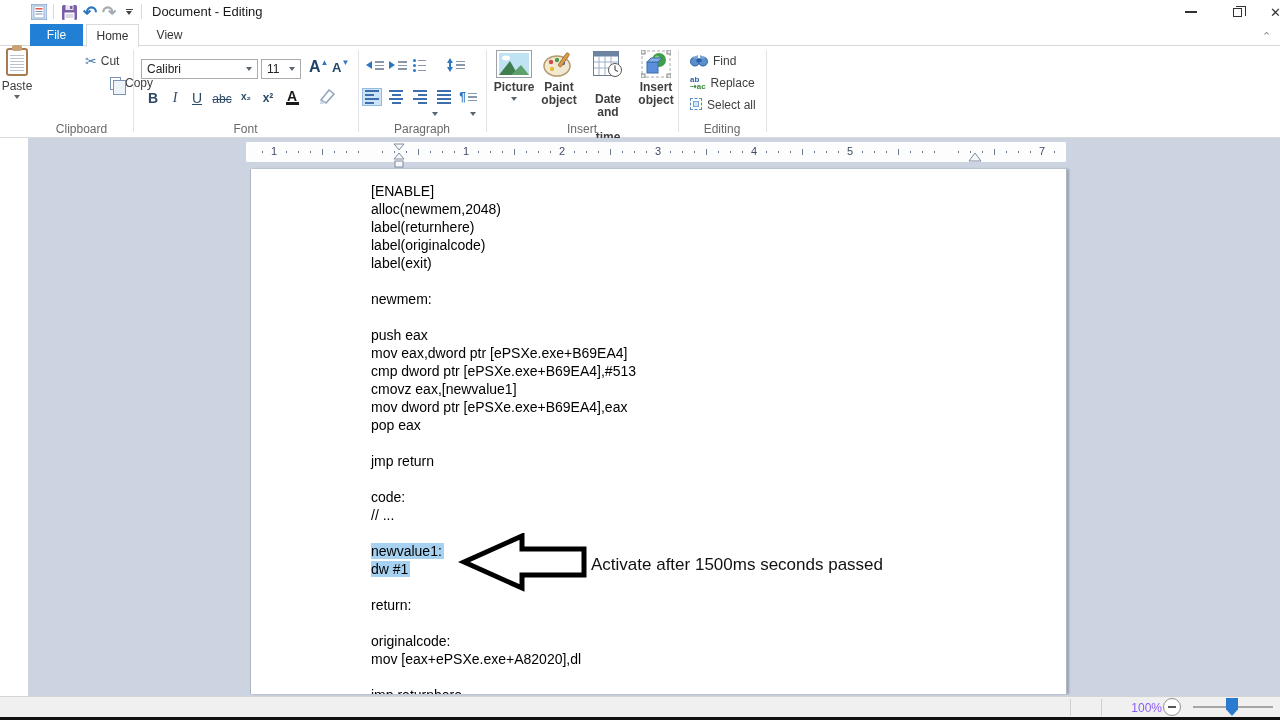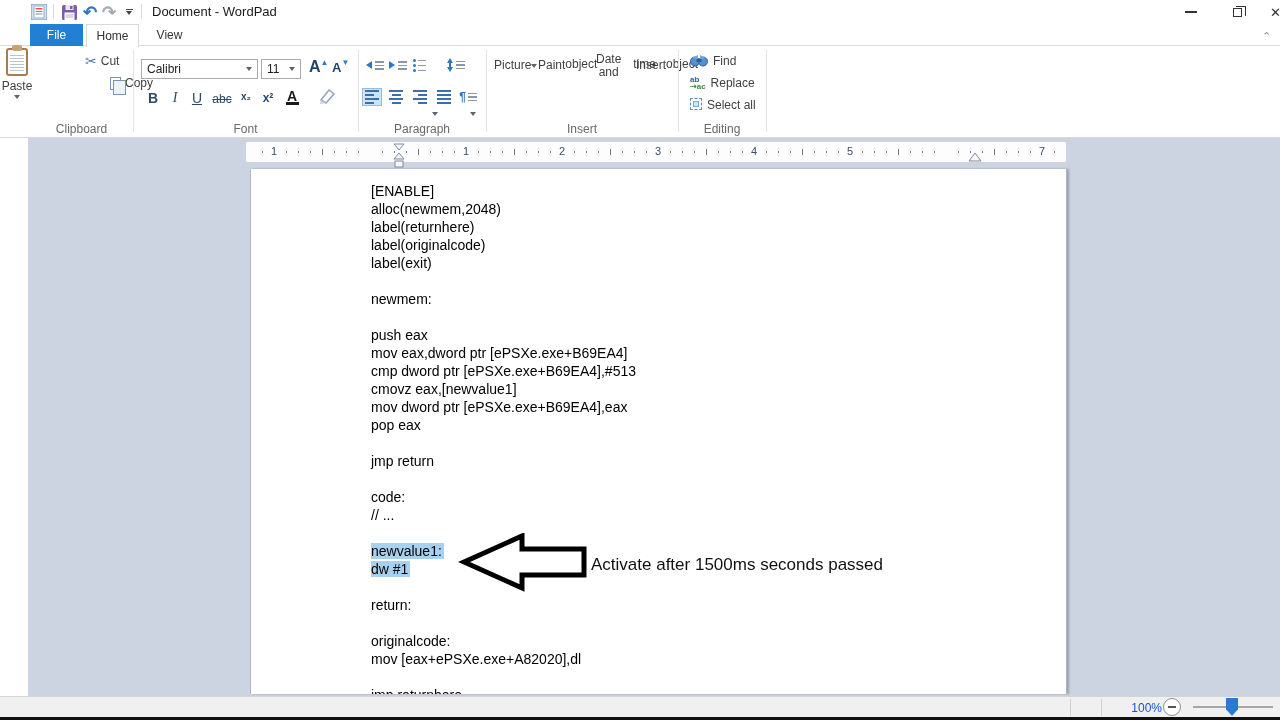--- a/index.html
+++ b/index.html
@@ -64,21 +64,21 @@
   .align-btn.selected { background:#cde3f7; border:1px solid #92bce0; }
   .tri-left { width:0; height:0; border-top:4px solid transparent; border-bottom:4px solid transparent; border-right:6px solid #2e77c0; }
   .tri-right { width:0; height:0; border-top:4px solid transparent; border-bottom:4px solid transparent; border-left:6px solid #2e77c0; }
   .mini-lines { display:flex; flex-direction:column; gap:2px; }
   .mini-lines div { width:9px; height:1.5px; background:#8a97a8; }
   .bullet-row { display:flex; align-items:center; gap:2px; }
   .bullet-dot { width:3px; height:3px; border-radius:50%; background:#2e77c0; }
   .bullet-line { width:8px; height:1.5px; background:#8a97a8; }
 
   
-  .bigbtn { position:absolute; top:4px; display:flex; flex-direction:row; align-items:center; }
+  .bigbtn { position:absolute; top:4px; display:flex; flex-direction:column; align-items:center;font-weight:bold; }
   .bigbtn .rlabel { text-align:center; line-height:13px; }
 
   
   .edit-item { position:absolute; display:flex; gap:5px; }
   #replace-icon { font-size:8px; font-weight:bold; line-height:7px; text-align:left; }
   #replace-icon .r1 { color:#2a5fa8; } #replace-icon .r2 { color:#3c8a3c; }
   #selectall-icon { width:12px; height:12px; border:1px dashed #5b8fc9; display:flex; align-items:center; justify-content:center; }
   #selectall-icon div { width:6px; height:6px; background:#cfe3f7; border:1px solid #7aa7d4; }
 
   
@@ -90,21 +90,21 @@
           border-left:1px solid #aeb6c4; border-right:1px solid #aeb6c4; box-shadow:2px 0 2px rgba(90,100,120,.45);
           overflow:hidden; }
   #doc-text { position:absolute; left:120px; top:13px; font-size:14px; line-height:18px; color:#000; white-space:pre; }
   #doc-text .hl { background:#a7d1f0; padding-right:2px; }
   #annotation-layer { position:absolute; left:0; top:0; width:1252px; height:558px; pointer-events:none; }
   #annotation-text { position:absolute; left:563px; top:417px; font-size:17px; color:#111; }
 
   
   #statusbar { left:0; top:696px; width:1280px; height:21px; background:#f0f0f0; border-top:1px solid #d4d4d4; }
   .ssep { position:absolute; top:2px; width:1px; height:17px; background:#d0d0d0; }
-  #zoom-label { position:absolute; left:1128px; top:4px; width:34px; font-size:12px; color:#1d4ed8; text-align:right; }
+  #zoom-label { position:absolute; left:1128px; top:4px; width:34px; font-size:12px; color:#8b5cf6; text-align:right; }
   #zoom-out-btn { position:absolute; left:1163px; top:1px; width:18px; height:18px; border:1px solid #919191;
                   border-radius:50%; background:#fdfdfd; }
   #zoom-out-btn:before { content:""; position:absolute; left:4px; top:7px; width:8px; height:1.5px; background:#555; }
   #zoom-track { position:absolute; left:1193px; top:9px; width:80px; height:2px; background:#a6a6a6; }
   #zoom-thumb { position:absolute; left:1226px; top:1px; width:12px; height:18px; background:#2a7ad0;
                 clip-path:polygon(0 0,100% 0,100% 62%,50% 100%,0 62%); }
   #bottom-black { left:0; top:717px; width:1280px; height:3px; background:#101010; }
 </style>
 </head>
 <body>
@@ -132,21 +132,21 @@
           <rect x="3.5" y="11.5" width="8" height="1" fill="#b9aed1"></rect>
         </svg>
     </div>
     <div class="qat-icon abs" style="left:81px;width:18px;color:#2e77c0;font-size:17px;font-weight:bold;">↶</div>
     <div class="qat-icon abs" style="left:100px;width:18px;color:#a5abb3;font-size:17px;font-weight:bold;">↷</div>
     <div class="qat-icon abs" style="left:122px;width:14px;flex-direction:column;">
       <div style="width:7px;height:1px;background:#444;margin-bottom:1px;"></div>
       <div class="caret-down" style="border-top-color:#444;"></div>
     </div>
     <div class="qat-sep abs" style="left:141px;"></div>
-    <div id="win-title" class="abs">Document - WordPad</div>
+    <div id="win-title" class="abs">Document - Editing</div>
 
     <div class="winbtn abs" style="left:1176px;">
       <div style="width:12px;height:1.5px;background:#333;"></div>
     </div>
     <div class="winbtn abs" style="left:1222px;">
       <div id="restore-box"></div>
     </div>
     <div class="winbtn abs" style="left:1264px;width:16px;overflow:hidden;justify-content:flex-start;padding-left:6px;font-size:13px;">
       <span>✕</span>
     </div>

